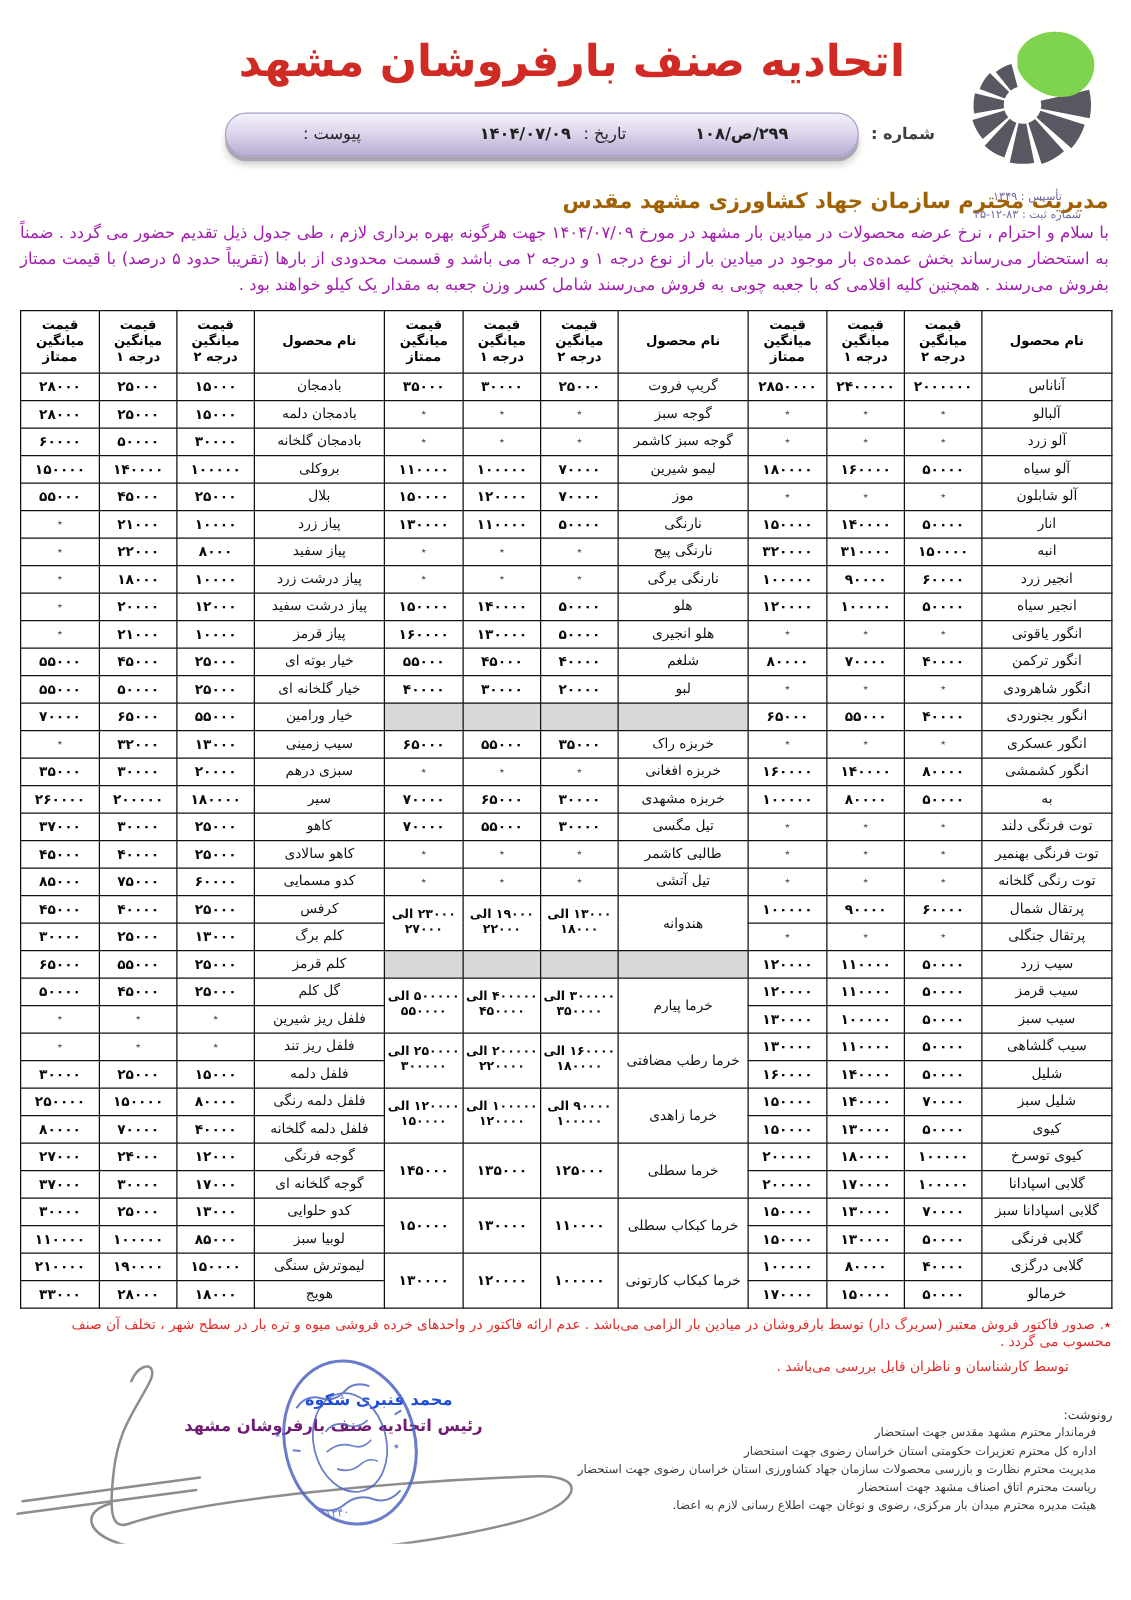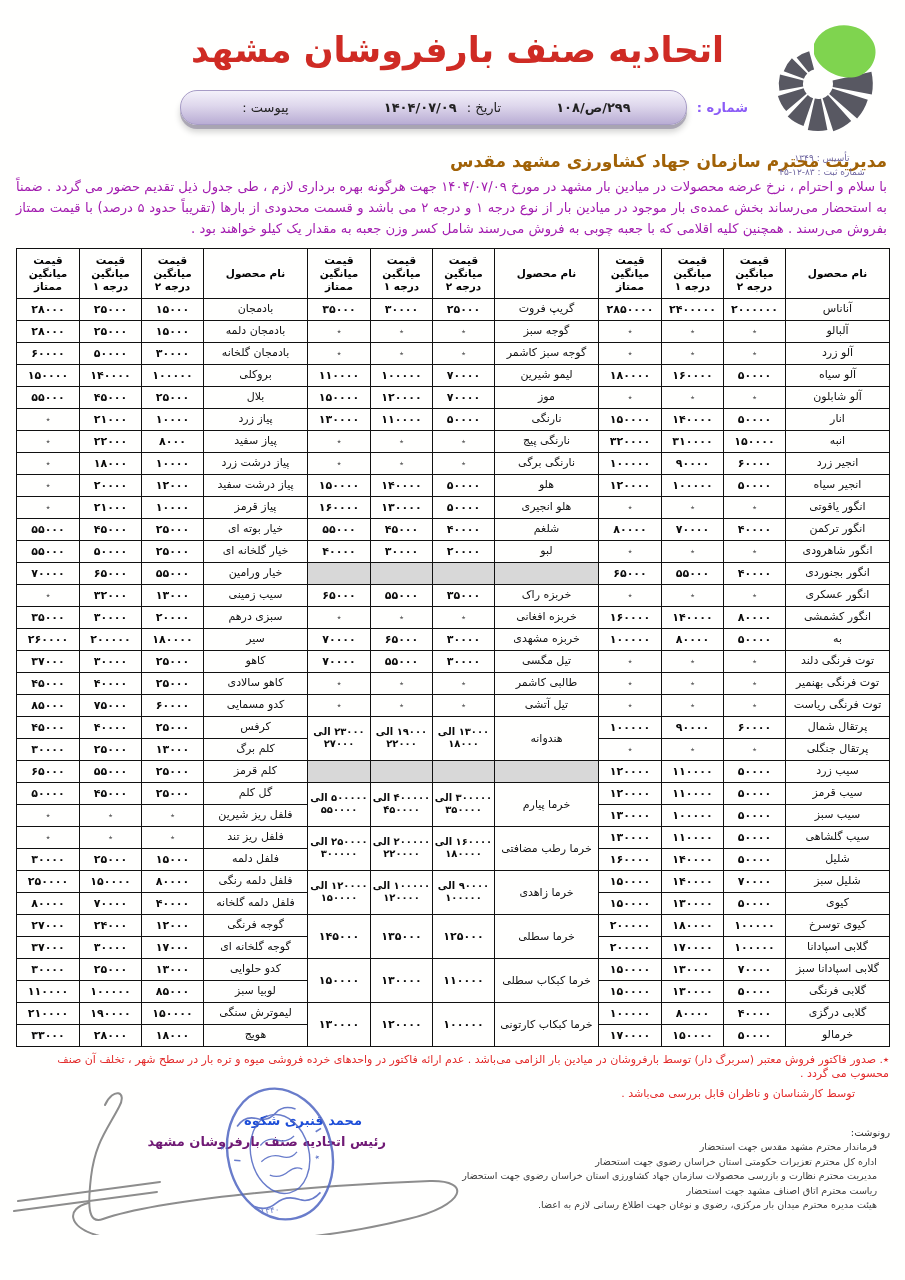--- a/index.html
+++ b/index.html
@@ -9,21 +9,21 @@
     font-family:"DejaVu Sans", sans-serif; direction:rtl;
   }
   
   .logo-wrap{position:absolute; top:18px; right:8px; width:150px; text-align:center;}
   .logo-meta{font-size:9px; color:#6f66a0; line-height:1.5; margin-top:2px; white-space:nowrap;}
   .union-title{
     margin:30px 160px 0 170px; text-align:center;
     font-size:35px; font-weight:bold; color:#cf2b24; letter-spacing:-1px;
   }
   .ref-row{display:flex; align-items:center; margin:20px 157px 0 180px;}
-  .ref-label{font-size:13px; font-weight:bold; color:#8b5cf6; margin-left:10px; white-space:nowrap;}
+  .ref-label{font-size:13px; font-weight:bold; color:#404040; margin-left:10px; white-space:nowrap;}
   .ref-pill{
     flex:1; height:33px; border-radius:17px;
     background:linear-gradient(#f4f1fa 0%, #ded7ec 45%, #b9add4 100%);
     border:1px solid #a79cc6;
     box-shadow:0 4px 0 rgba(125,118,145,.5), 0 7px 6px rgba(0,0,0,.18);
     display:flex; align-items:center; font-size:13px; color:#222;
     padding:0 55px 0 20px;
   }
   .ref-pill .v{font-weight:bold;}
   .ref-pill .seg-date{margin-right:55px;}
@@ -490,21 +490,21 @@
           <td class="star">٭</td>
           <td class="name">
             <span class="nw">کاهو سالادی</span>
           </td>
           <td class="num">۲۵۰۰۰</td>
           <td class="num">۴۰۰۰۰</td>
           <td class="num">۴۵۰۰۰</td>
         </tr>
         <tr>
           <td class="name">
-            <span class="nw">توت فرنگی ریاست</span>
+            <span class="nw">توت رنگی گلخانه</span>
           </td>
           <td class="star">٭</td>
           <td class="star">٭</td>
           <td class="star">٭</td>
           <td class="name">
             <span class="nw">تیل آتشی</span>
           </td>
           <td class="star">٭</td>
           <td class="star">٭</td>
           <td class="star">٭</td>

